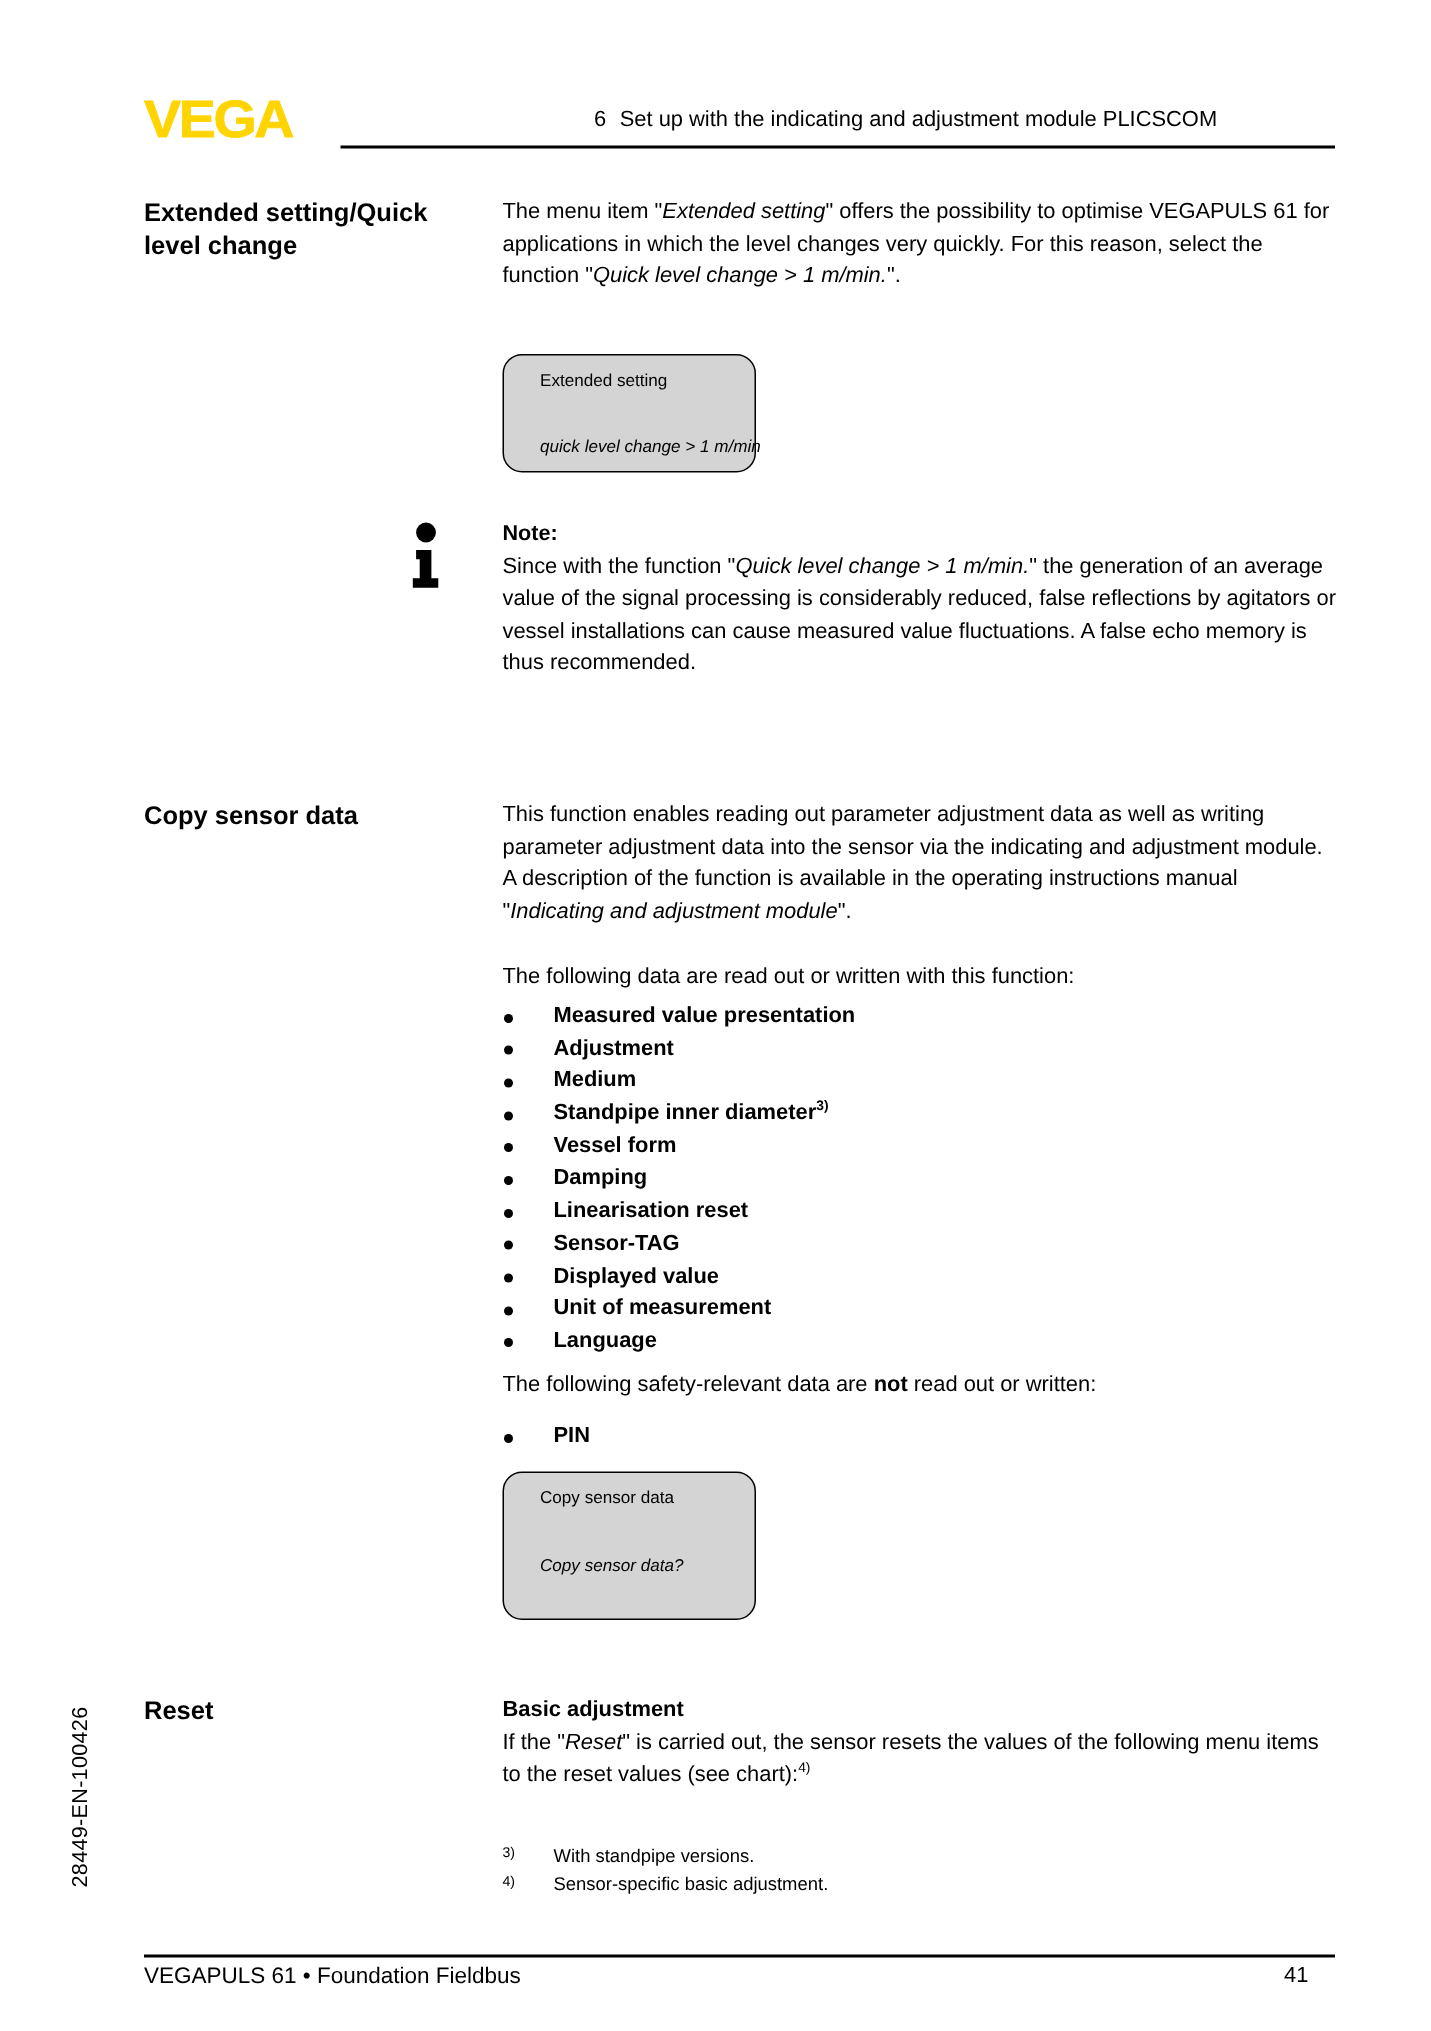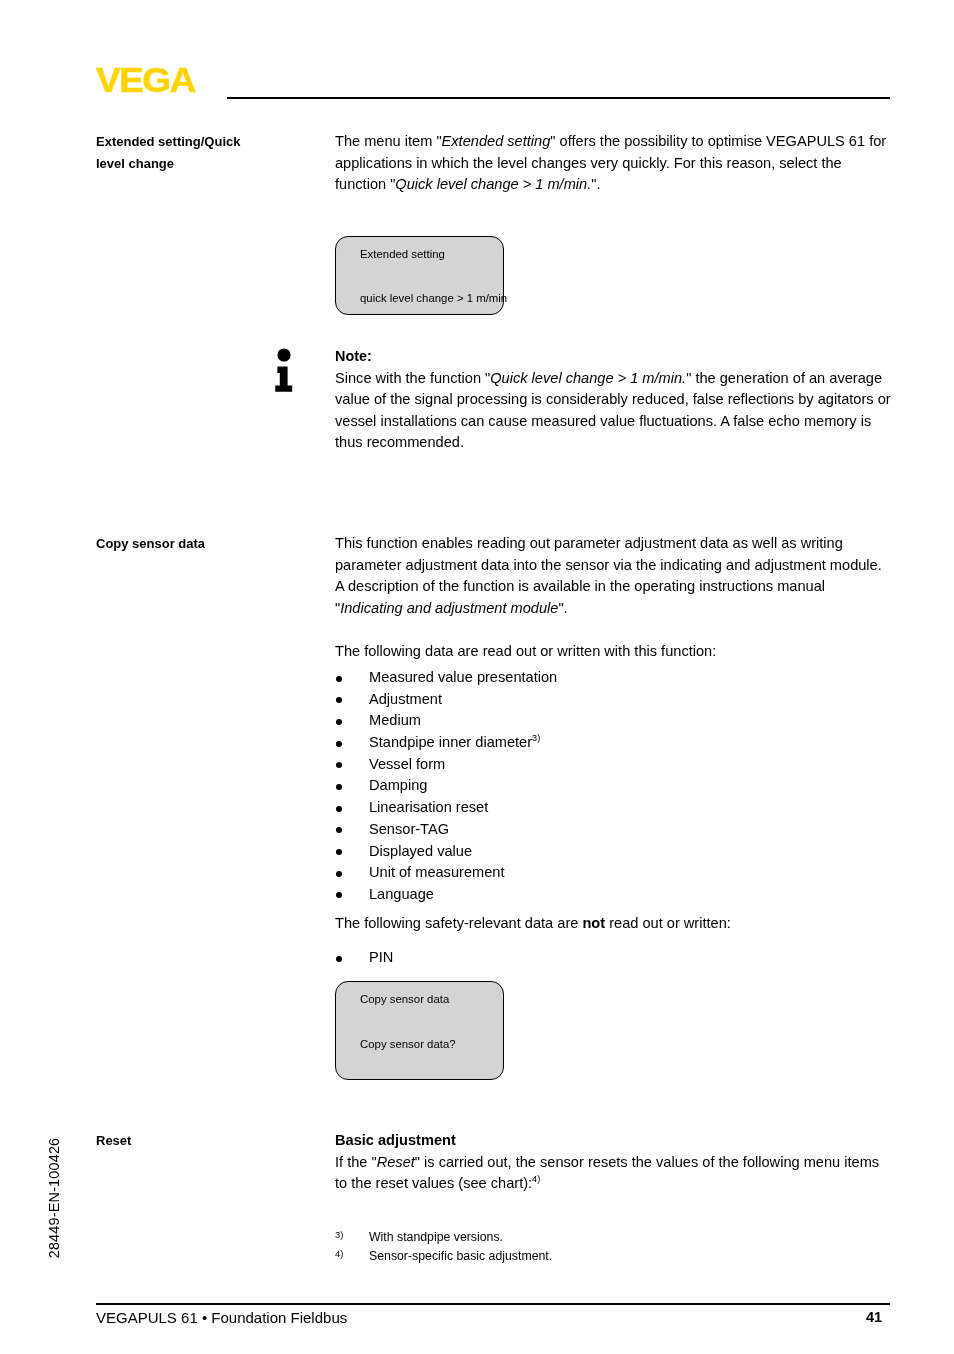--- a/index.html
+++ b/index.html
@@ -61,21 +61,21 @@
     position: absolute;
     left: 0;
     top: 0;
     width: 954px;
     height: 1354px;
   }
   .margin-label {
     position: absolute;
     left: 96px;
     width: 225px;
-    font-size: 13px;
+    font-size: 17px;
     font-weight: bold;
     line-height: 21.5px;
   }
   .body-col {
     position: absolute;
     left: 335px;
     width: 557px;
     font-size: 14.6px;
     line-height: 21.6px;
   }
@@ -94,21 +94,21 @@
   }
   .lcd-line {
     position: absolute;
     left: 24px;
     font-size: 11.4px;
     line-height: 13px;
     white-space: nowrap;
     color: #000;
   }
   .lcd-line.top { top: 11px; }
-  .lcd-line.bottom { bottom: 9px; }
+  .lcd-line.bottom { bottom: 9px; font-style: italic; }
 
   
   .note-block {
     position: absolute;
     left: 271px;
     top: 346px;
     width: 620px;
   }
   .note-icon {
     position: absolute;
@@ -149,20 +149,21 @@
     width: 6px;
     height: 6px;
     background: #000;
     border-radius: 50%;
   }
   .bullet-text {
     position: absolute;
     left: 34px;
     top: 0;
     white-space: nowrap;
+    font-weight: bold;
   }
   sup.fn {
     font-size: 9.2px;
     vertical-align: super;
     line-height: 0;
   }
 
   
   .footnotes {
     position: absolute;
@@ -194,23 +195,23 @@
     position: absolute;
     left: 96px;
     top: 1309px;
     font-size: 15px;
   }
   .footer-right {
     position: absolute;
     left: 856px;
     top: 1309px;
     width: 36px;
-    text-align: center;
-    font-size: 14.6px;
-    font-weight: bold;
+    text-align: left;
+    font-size: 14.6px;
+    font-weight: normal;
   }
 
   
   .side-code {
     position: absolute;
     left: -31px;
     top: 1190px;
     width: 170px;
     font-size: 14.4px;
     letter-spacing: 0.2px;
@@ -218,20 +219,23 @@
     transform-origin: center center;
     white-space: nowrap;
     text-align: center;
   }
 </style>
 </head>
 <body>
 
 <div class="page-header">
   <div class="logo">VEGA</div>
+  <div class="header-title">
+    <span class="sec-num">6</span><span>Set up with the indicating and adjustment module PLICSCOM</span>
+  </div>
   <div class="header-rule"></div>
 </div>
 
 <div class="content">
 
   <div class="margin-label" style="top:131px;">
     <span>Extended setting/Quick</span><br>
     <span>level change</span>
   </div>
 

